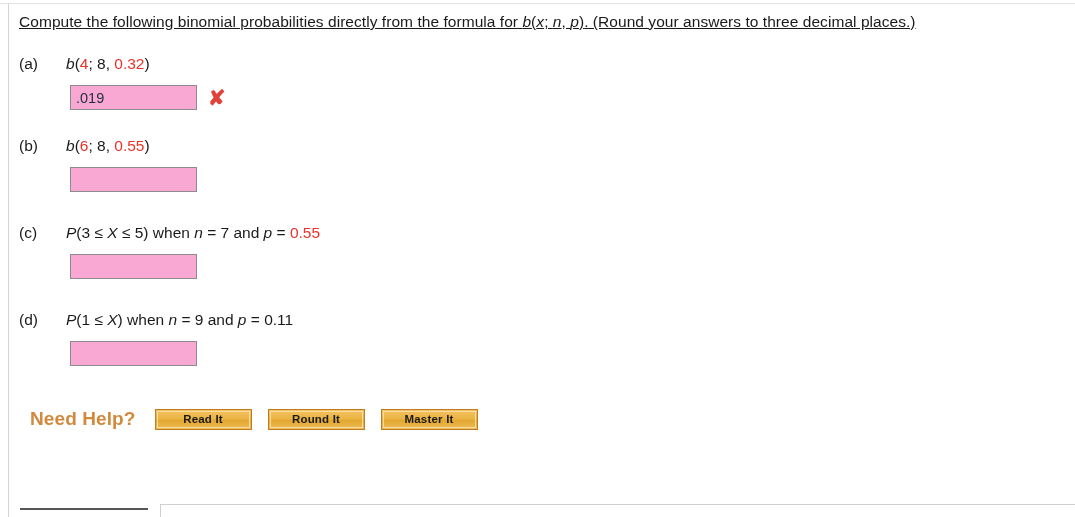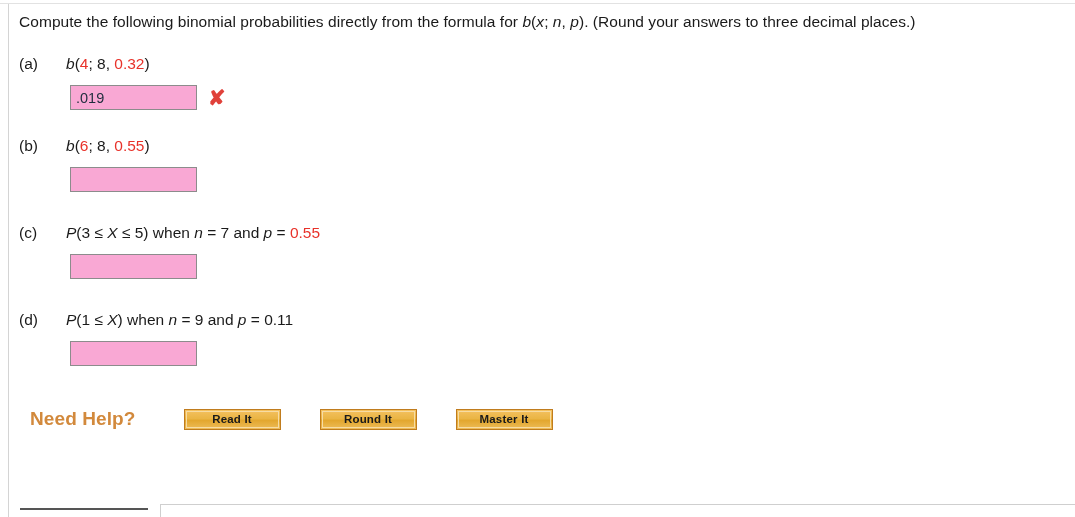--- a/index.html
+++ b/index.html
@@ -43,20 +43,21 @@
     width: 1040px;
   }
 
   
   .prompt {
     font-size: 15.5px;
     line-height: 23px;
     color: #1a1a1a;
     width: 1030px;
     letter-spacing: 0.05px;
+    text-decoration: underline;
   }
   .mi { font-style: italic; }
 
   
   .part { position: relative; }
   .part-line {
     font-size: 15.5px;
     line-height: 22px;
     color: #1a1a1a;
     white-space: nowrap;
@@ -104,33 +105,32 @@
   .gap-b { margin-top: 24px; }
   .gap-c { margin-top: 29px; }
   .gap-d { margin-top: 29px; }
 
   
   .need-help-row {
     margin-top: 41px;
     display: flex;
     align-items: center;
     padding-left: 11px;
-    gap: 29px;
   }
   .need-help-label {
     font-size: 19px;
     font-weight: bold;
     color: #d2893c;
     letter-spacing: 0.1px;
     margin-right: 19px;
   }
   .help-btn {
     width: 97px;
     height: 21px;
-    margin-right: 10px;
+    margin-right: 16px;
     box-sizing: border-box;
     border: 1px solid #c07c1e;
     background: linear-gradient(to bottom, #f4c160 0%, #eab545 45%, #e3a72f 55%, #edbc58 100%);
     padding: 1px;
     cursor: pointer;
     display: flex;
     align-items: center;
     justify-content: center;
   }
   .help-btn-inner {

